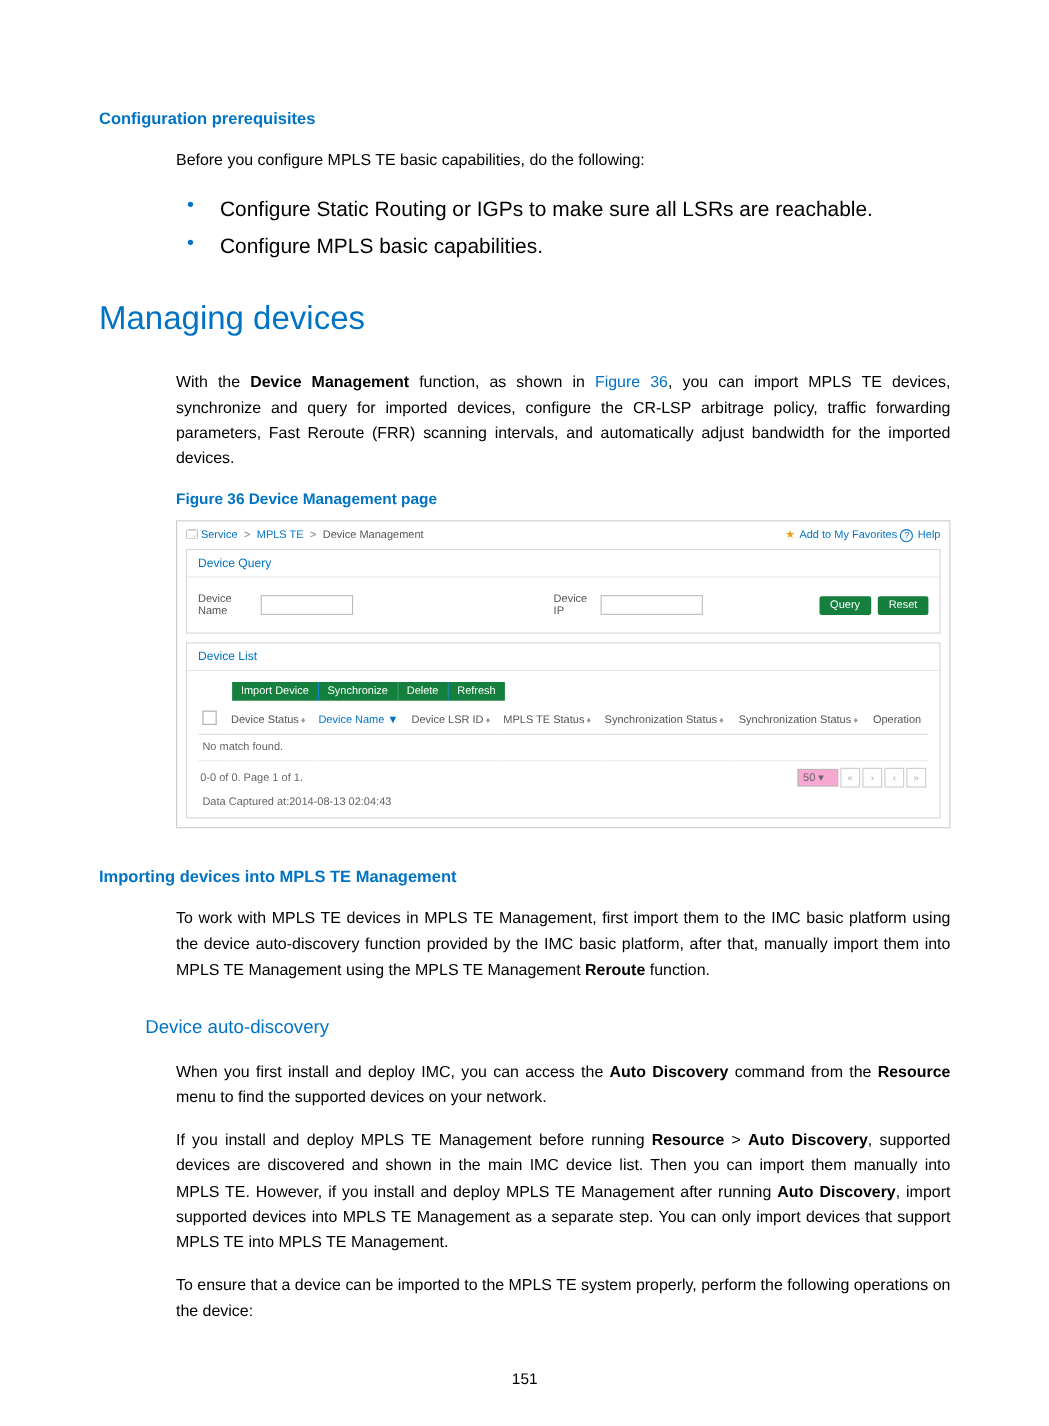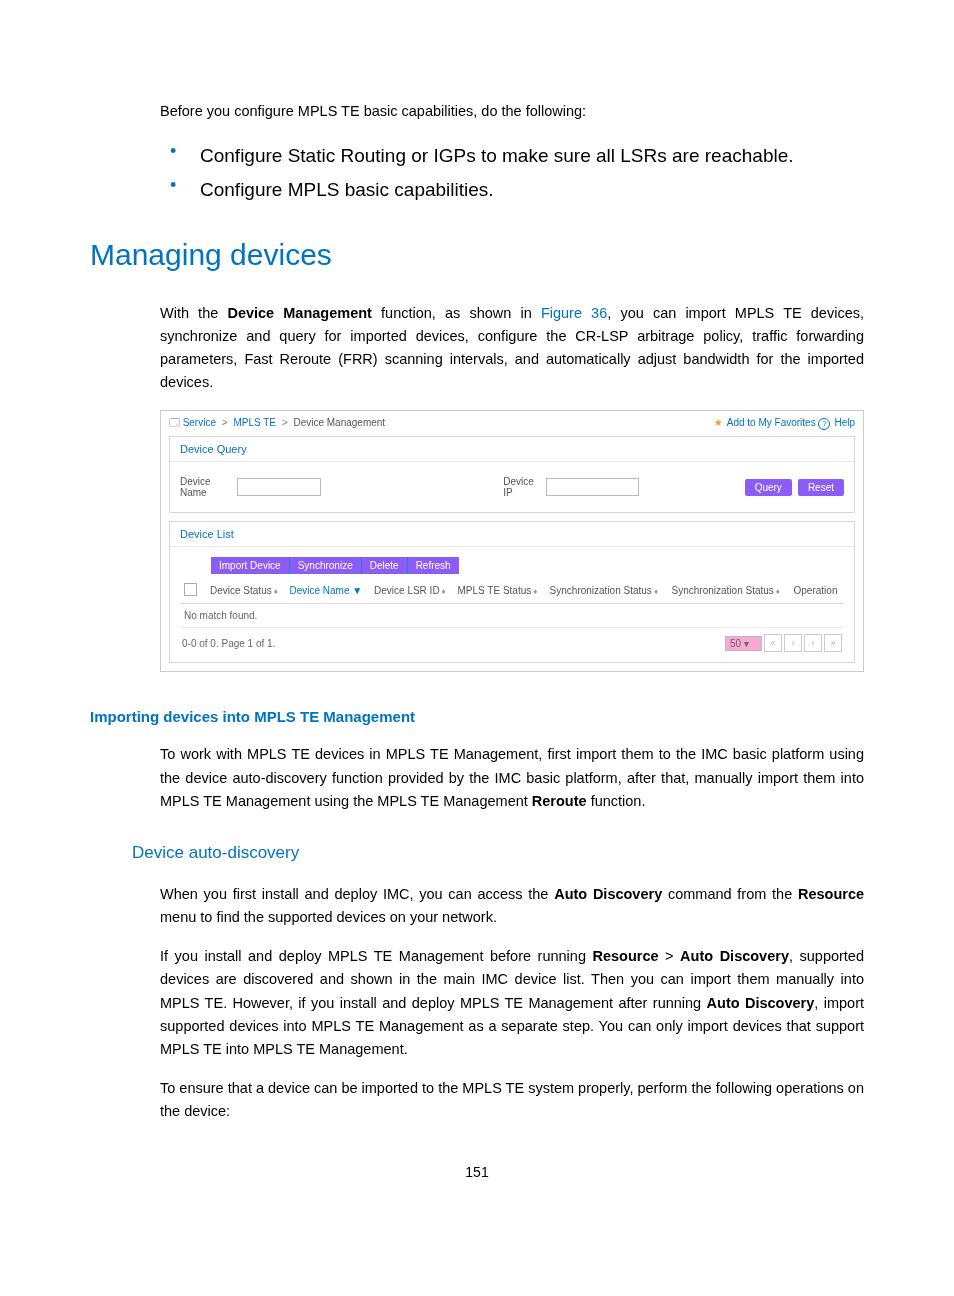--- a/index.html
+++ b/index.html
@@ -112,21 +112,21 @@
   .lbl { font-size: 10px; color: #555; margin-right: 2px;}
   .inp {
     border: 1px solid #bbb;
     height: 16px;
     background: #fff;
   }
   .inp.dn { width: 100px; }
   .inp.dip { width: 110px; margin-right: 100px;}
   .spacer { flex: 0 0 170px; }
   .btn {
-    background: #8b5cf6;
+    background: #15803d;
     color: #fff;
     border: none;
     font-size: 10px;
     padding: 3px 10px;
     border-radius: 2px;
     cursor: pointer;
   }
   .list-body { padding: 10px 10px 6px 10px; }
   .tab-btns { display: flex; gap: 0; margin-bottom: 4px; padding-left: 31px;}
   .tab-btns .btn { border-radius: 0; border-right: 1px solid #1585cc; padding: 3px 8px;}
@@ -172,33 +172,35 @@
   }
   .page-num {
     text-align:center; font-size:14px; color:#000; margin-top:40px;
   }
 </style>
 </head>
 <body>
 
 <div class="page">
 
+  <div class="h3">Configuration prerequisites</div>
   <div class="body-indent">
     <p class="p">Before you configure MPLS TE basic capabilities, do the following:</p>
     <ul class="bullets">
       <li>Configure Static Routing or IGPs to make sure all LSRs are reachable.</li>
       <li>Configure MPLS basic capabilities.</li>
     </ul>
   </div>
 
   <div class="h1">Managing devices</div>
   <div class="body-indent">
     <p class="p justify">
       <span>With the </span><strong>Device Management</strong><span> function, as shown in </span><a class="inline-link">Figure 36</a><span>, you can import MPLS TE devices, synchronize and query for imported devices, configure the CR-LSP arbitrage policy, traffic forwarding parameters, Fast Reroute (FRR) scanning intervals, and automatically adjust bandwidth for the imported devices.</span>
     </p>
+    <div class="h4">Figure 36 Device Management page</div>
   </div>
 
   <div class="shot">
     <div class="shot-top">
       <div class="crumb">
         <span>🗔 </span>
         <a>Service</a>
         <span class="sep">&gt;</span>
         <a>MPLS TE</a>
         <span class="sep">&gt;</span>
@@ -254,20 +256,21 @@
         <div class="pager">
           <span>0-0 of 0. Page 1 of 1.</span>
           <span class="pager-right">
             <span class="sel"><span>50</span> ▾</span>
             <span class="pgbtn">«</span>
             <span class="pgbtn">›</span>
             <span class="pgbtn">‹</span>
             <span class="pgbtn">»</span>
           </span>
         </div>
+        <div class="cap">Data Captured at:2014-08-13 02:04:43</div>
       </div>
     </div>
   </div>
 
   <div class="h3">Importing devices into MPLS TE Management</div>
   <div class="body-indent">
     <p class="p justify">
       <span>To work with MPLS TE devices in MPLS TE Management, first import them to the IMC basic platform using the device auto-discovery function provided by the IMC basic platform, after that, manually import them into MPLS TE Management using the MPLS TE Management </span><strong>Reroute</strong><span> function.</span>
     </p>
   </div>

